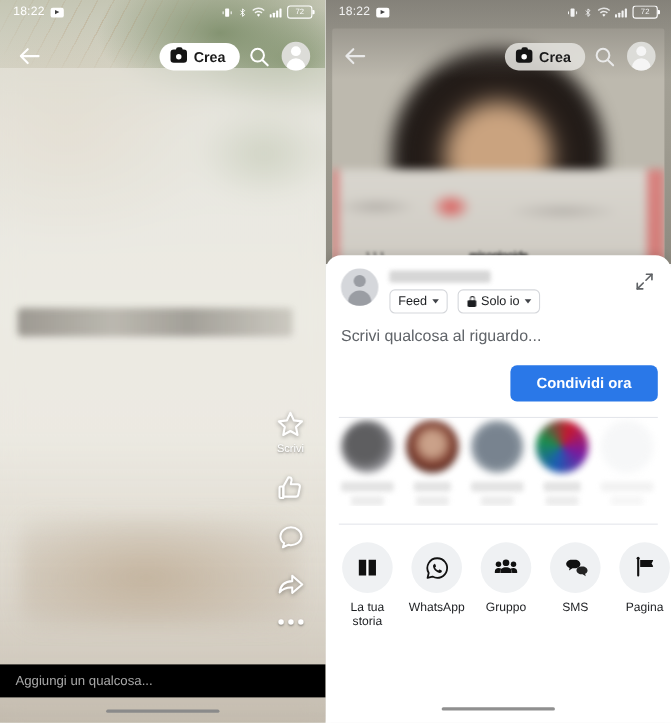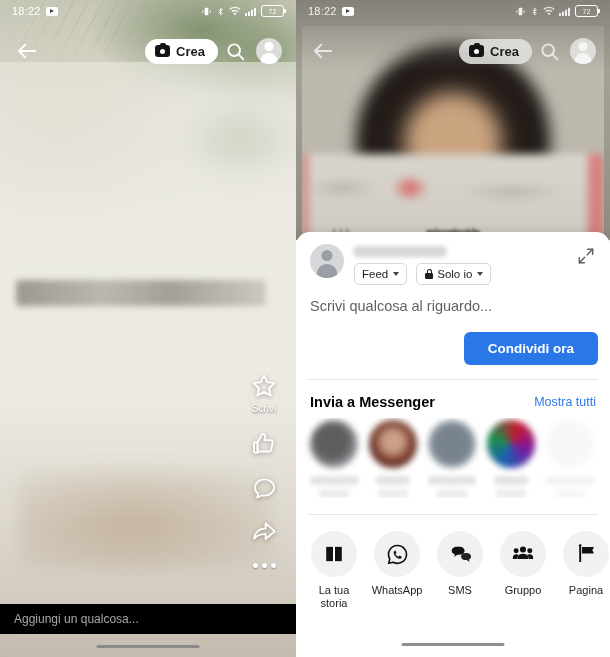--- a/index.html
+++ b/index.html
@@ -840,24 +840,20 @@
         </div>
         <div class="composer-placeholder">Scrivi qualcosa al riguardo...</div>
       </div>
 
       <div class="share-now-row">
         <button class="share-now-btn">Condividi ora</button>
       </div>
 
       <div class="hr"></div>
 
-      <div class="messenger-head">
-        <span class="messenger-title">Invia a Messenger</span>
-        <span class="messenger-link">Mostra tutti</span>
-      </div>
 
       <div class="contacts">
         <div class="contact">
           <div class="contact-av" style="background:radial-gradient(circle at 45% 45%, #5e5e60 0 42%, #9b9ba0 70%, #cfd0d4 100%);"></div>
           <div class="contact-name"></div>
           <div class="contact-sel"></div>
         </div>
         <div class="contact">
           <div class="contact-av" style="background:radial-gradient(circle at 50% 45%, #caa189 0 26%, #7a3a2c 55%, #4a2a22 78%, #b9a9a2 100%);"></div>
           <div class="contact-name short"></div>
@@ -897,42 +893,42 @@
           <span class="app-circle">
             <svg width="23" height="23" viewBox="0 0 24 24" fill="none">
               <path d="M12 2.6A9.3 9.3 0 0 0 3.9 16.6L2.8 21.2l4.7-1.2A9.3 9.3 0 1 0 12 2.6z" stroke="#111" stroke-width="1.7" stroke-linejoin="round"></path>
               <path d="M9.2 7.6c.3 0 .6 0 .8.5l.8 1.8c.1.3 0 .5-.2.7l-.5.5c-.2.2-.2.4-.1.6.4.8 1.6 2 2.5 2.4.2.1.5.1.7-.1l.5-.6c.2-.2.4-.3.7-.1l1.7.9c.3.2.4.4.3.7-.2.9-1 1.6-1.9 1.6-2.7 0-6.5-3.7-6.5-6.4 0-1 .7-1.8 1.6-2 .2 0 .4-.1.6 0z" fill="#111"></path>
             </svg>
           </span>
           <span class="app-label">WhatsApp</span>
         </div>
         <div class="app">
           <span class="app-circle">
-            <svg width="23" height="22" viewBox="0 0 24 24" fill="#111">
-              <path d="M2.4 8.4c0-2.4 2.4-4.3 5.4-4.3h3.3c3 0 5.4 1.9 5.4 4.3s-2.4 4.3-5.4 4.3H8.6l-3.4 2.2.6-2.6c-2-.7-3.4-2.2-3.4-3.9z"></path>
-              <path d="M12.6 14.6c0 2.2 2.2 4 4.9 4h1.2l3.1 2-.6-2.5c1.5-.7 2.4-1.9 2.4-3.3 0-2.2-2.2-4-4.9-4h-1.2c-2.7 0-4.9 1.6-4.9 3.8z" opacity=".92"></path>
-            </svg>
-          </span>
-          <span class="app-label">SMS</span>
-        </div>
-        <div class="app">
-          <span class="app-circle">
             <svg width="24" height="22" viewBox="0 0 26 22" fill="#111">
               <circle cx="13" cy="6.2" r="3.3"></circle>
                 <circle cx="5.6" cy="7.6" r="2.7"></circle>
                 <circle cx="20.4" cy="7.6" r="2.7"></circle>
               <path d="M13 10.6c3.4 0 5.6 1.8 5.6 4v1.8H7.4v-1.8c0-2.2 2.2-4 5.6-4z"></path>
               <path d="M5.6 11.4c1.2 0 2.2.2 3 .7-1 .9-1.6 2-1.6 3.3v1h-5v-1.6c0-2 1.6-3.4 3.6-3.4z"></path>
               <path d="M20.4 11.4c2 0 3.6 1.4 3.6 3.4v1.6h-5v-1c0-1.3-.6-2.4-1.6-3.3.8-.5 1.8-.7 3-.7z"></path>
             </svg>
           </span>
           <span class="app-label">Gruppo</span>
         </div>
         <div class="app">
           <span class="app-circle">
+            <svg width="23" height="22" viewBox="0 0 24 24" fill="#111">
+              <path d="M2.4 8.4c0-2.4 2.4-4.3 5.4-4.3h3.3c3 0 5.4 1.9 5.4 4.3s-2.4 4.3-5.4 4.3H8.6l-3.4 2.2.6-2.6c-2-.7-3.4-2.2-3.4-3.9z"></path>
+              <path d="M12.6 14.6c0 2.2 2.2 4 4.9 4h1.2l3.1 2-.6-2.5c1.5-.7 2.4-1.9 2.4-3.3 0-2.2-2.2-4-4.9-4h-1.2c-2.7 0-4.9 1.6-4.9 3.8z" opacity=".92"></path>
+            </svg>
+          </span>
+          <span class="app-label">SMS</span>
+        </div>
+        <div class="app">
+          <span class="app-circle">
             <svg width="22" height="22" viewBox="0 0 24 24" fill="#111">
               <rect x="4.6" y="3.2" width="2.1" height="17.6" rx="1"></rect>
               <path d="M7.6 4.4h12.2c.5 0 .8.5.6.9l-1.5 2.6 1.5 2.6c.2.4-.1.9-.6.9H7.6z"></path>
               <circle cx="5.6" cy="2.8" r="1.5"></circle>
             </svg>
           </span>
           <span class="app-label">Pagina</span>
         </div>
       </div>
 

